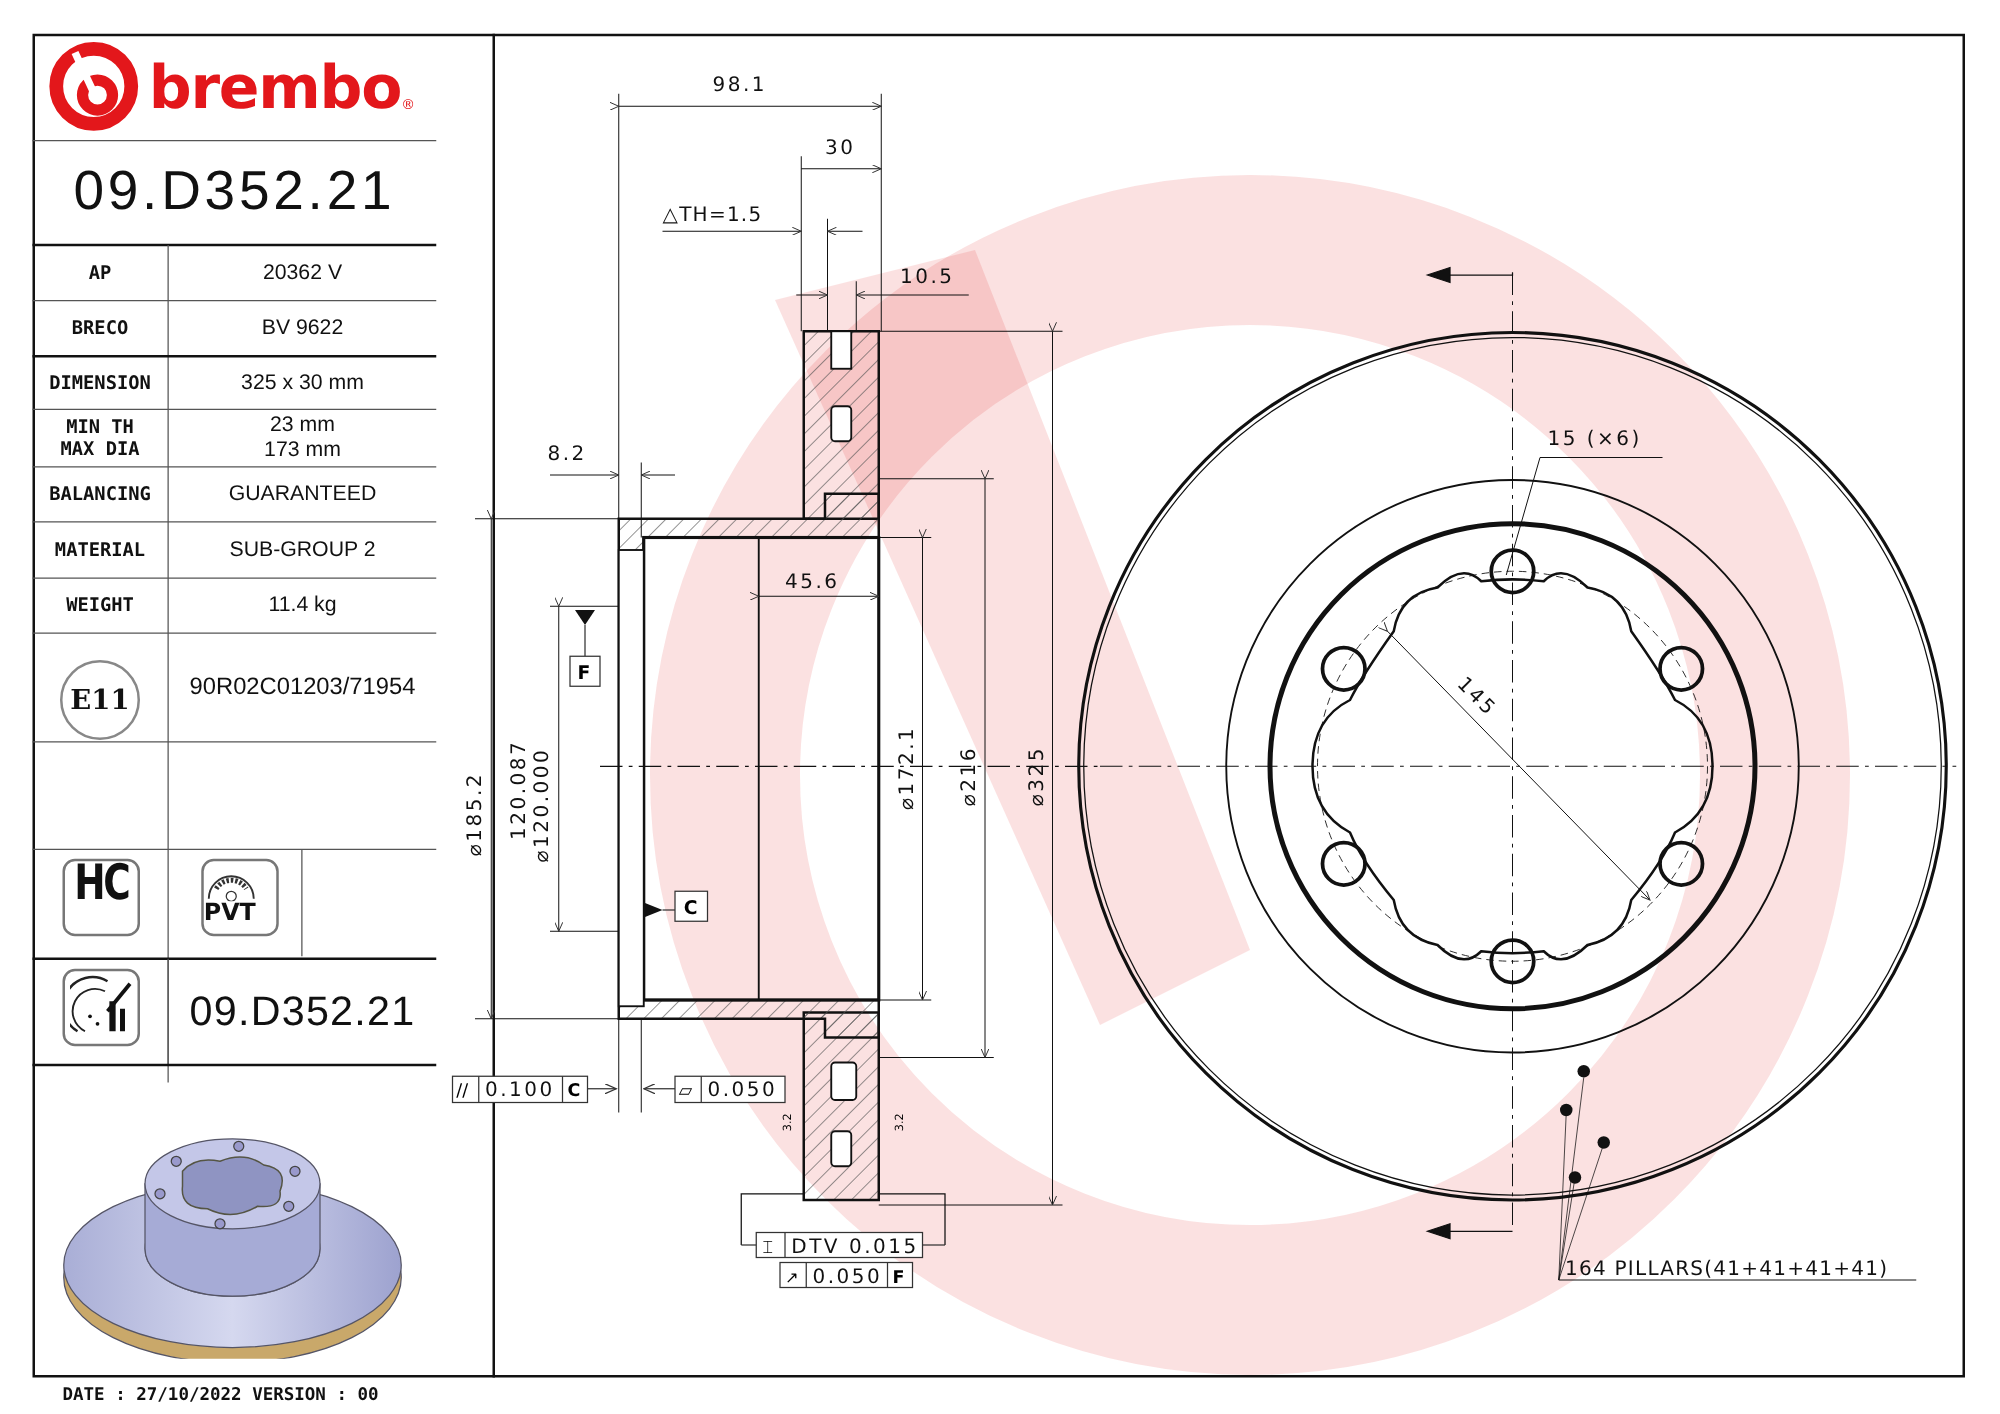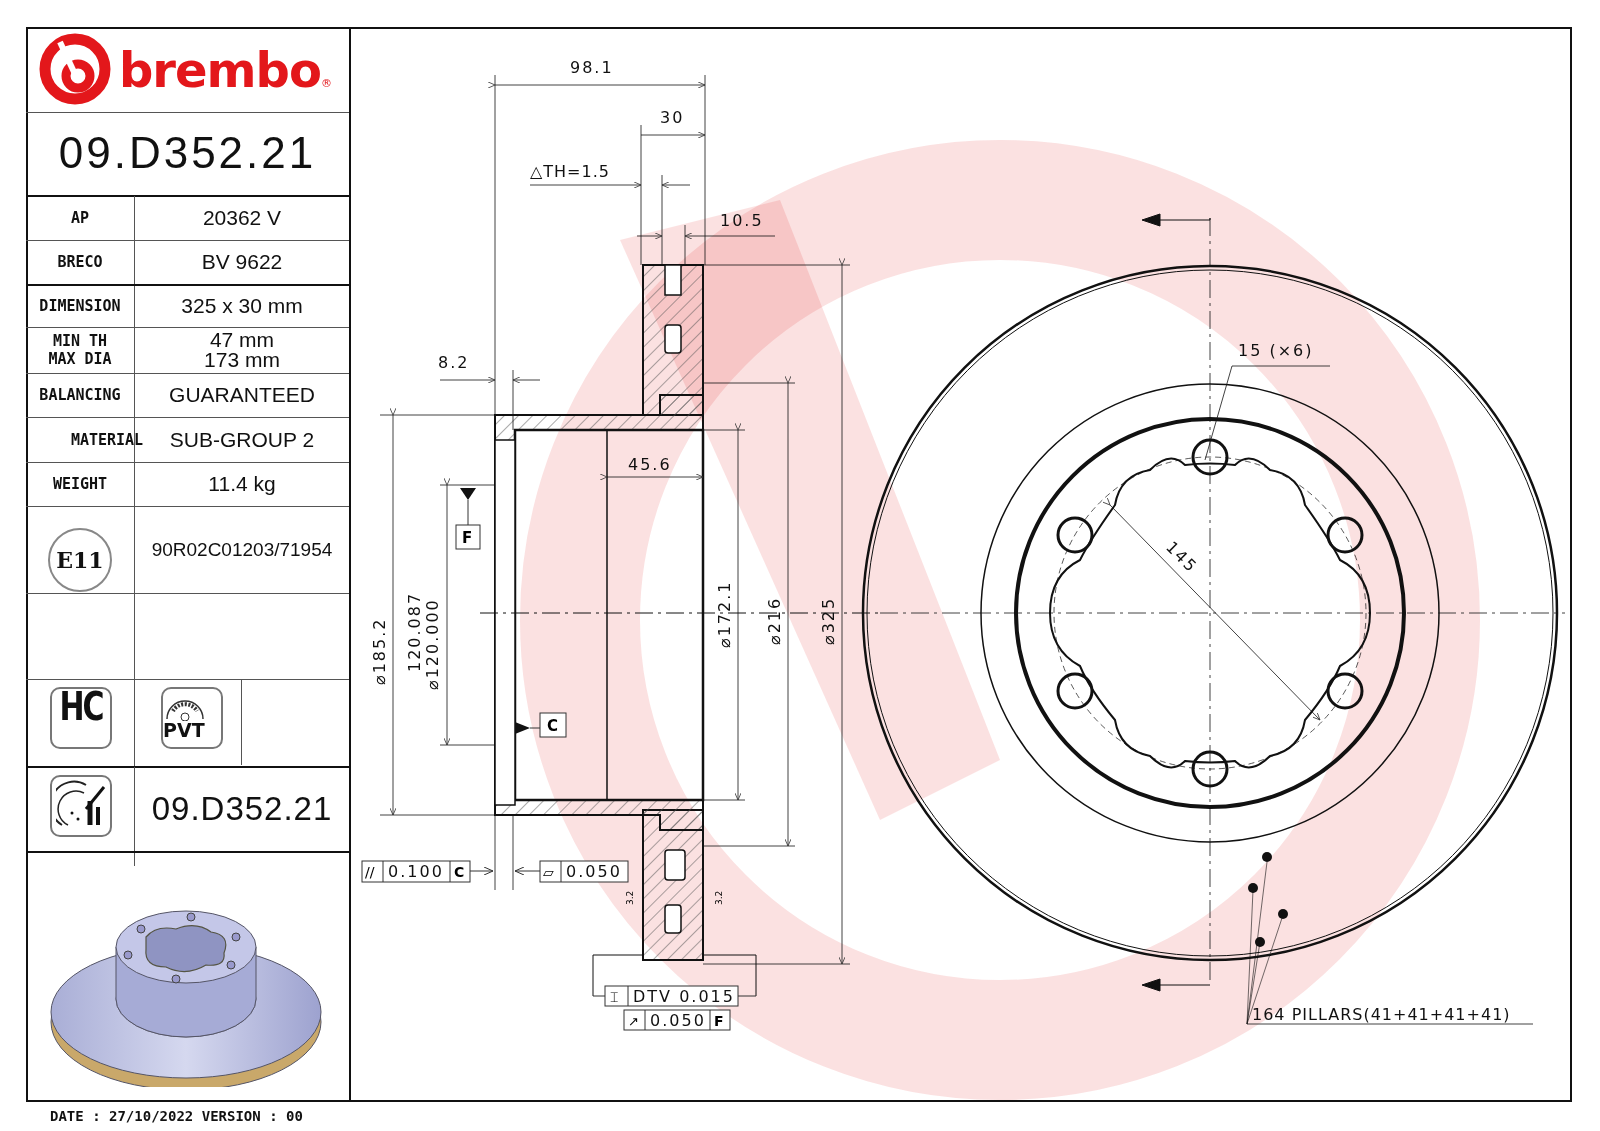--- a/index.html
+++ b/index.html
@@ -1,23 +1,23 @@
 <!DOCTYPE html>
 <html><head>
 <meta charset="utf-8">
 <style>
   html,body{margin:0;padding:0;background:#fff;}
   body{width:1600px;height:1131px;position:relative;overflow:hidden;font-family:"DejaVu Sans",sans-serif;color:#111;}
   .frame{position:absolute;left:26px;top:27px;width:1546px;height:1075px;border:2px solid #111;box-sizing:border-box;}
-  .left{position:absolute;left:26px;top:27px;width:325px;height:1075px;border-right:2px solid #111;box-sizing:border-box;}
+  .left{position:absolute;left:26px;top:27px;width:370px;height:1075px;border-right:2px solid #111;box-sizing:border-box;}
   .cell{position:absolute;box-sizing:border-box;display:flex;align-items:center;justify-content:center;text-align:center;}
   .hline{position:absolute;left:0;width:323px;border-top:1px solid #555;}
   .hline.thick{border-top:2px solid #111;}
   .lbl{font-family:"DejaVu Sans Mono",monospace;font-weight:bold;font-size:15px;line-height:18px;}
-  .val{font-family:"Liberation Sans",sans-serif;font-size:21px;line-height:22px;}
+  .val{font-family:"Liberation Sans",sans-serif;font-size:17px;line-height:22px;}
   .vdiv{position:absolute;left:108px;border-left:1px solid #555;}
   .partno{font-family:"Liberation Sans",sans-serif;font-size:44px;letter-spacing:3px;}
   .partno2{font-family:"Liberation Sans",sans-serif;font-size:33px;letter-spacing:1px;}
   .badge{border:2px solid #777;border-radius:10px;box-sizing:border-box;position:absolute;display:flex;align-items:flex-start;justify-content:center;}
   .date{position:absolute;left:50px;top:1108px;font-family:"DejaVu Sans Mono",monospace;font-weight:bold;font-size:14px;}
   svg text{font-family:"DejaVu Sans",sans-serif;}
   .dim{font-family:"DejaVu Sans",sans-serif;font-size:16px;letter-spacing:2px;fill:#111;}
 </style>
 </head>
 <body>
@@ -60,30 +60,30 @@
 
   <div class="cell lbl" style="left:0;top:259px;width:108px;height:40px;">DIMENSION</div>
   <div class="cell val" style="left:109px;top:259px;width:214px;height:40px;">325 x 30 mm</div>
   <div class="hline" style="top:300px"></div>
 
   <div class="cell lbl" style="left:0;top:301px;width:108px;height:44px;flex-direction:column;">
     <span>MIN TH</span>
     <span>MAX DIA</span>
   </div>
   <div class="cell val" style="left:109px;top:301px;width:214px;height:44px;flex-direction:column;line-height:20px;">
-    <span>47 mm</span>
+    <span>23 mm</span>
     <span>173 mm</span>
   </div>
   <div class="hline" style="top:346px"></div>
 
   <div class="cell lbl" style="left:0;top:347px;width:108px;height:42px;">BALANCING</div>
   <div class="cell val" style="left:109px;top:347px;width:214px;height:42px;">GUARANTEED</div>
   <div class="hline" style="top:390px"></div>
 
-  <div class="cell lbl" style="left:0;top:391px;width:108px;height:43px;margin-left:27px;">MATERIAL</div>
+  <div class="cell lbl" style="left:0;top:391px;width:108px;height:43px;">MATERIAL</div>
   <div class="cell val" style="left:109px;top:391px;width:214px;height:43px;">SUB-GROUP 2</div>
   <div class="hline" style="top:435px"></div>
 
   <div class="cell lbl" style="left:0;top:436px;width:108px;height:42px;">WEIGHT</div>
   <div class="cell val" style="left:109px;top:436px;width:214px;height:42px;">11.4 kg</div>
   <div class="hline" style="top:479px"></div>
 
   <div class="cell" style="left:0;top:480px;width:108px;height:85px;align-items:flex-end;">
     <div style="width:60px;height:60px;border:2px solid #888;border-radius:50%;display:flex;align-items:center;justify-content:center;font-family:'DejaVu Serif',serif;font-weight:bold;font-size:22px;">E11</div>
   </div>

